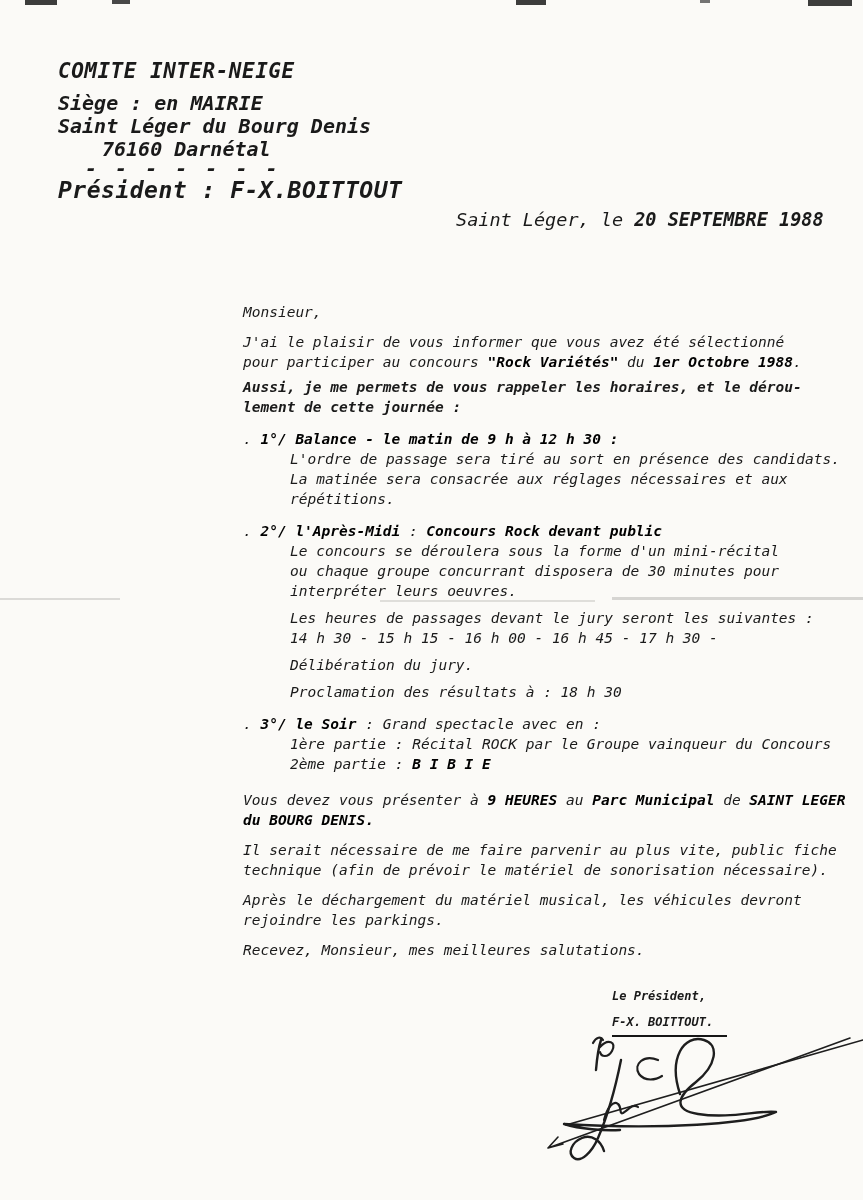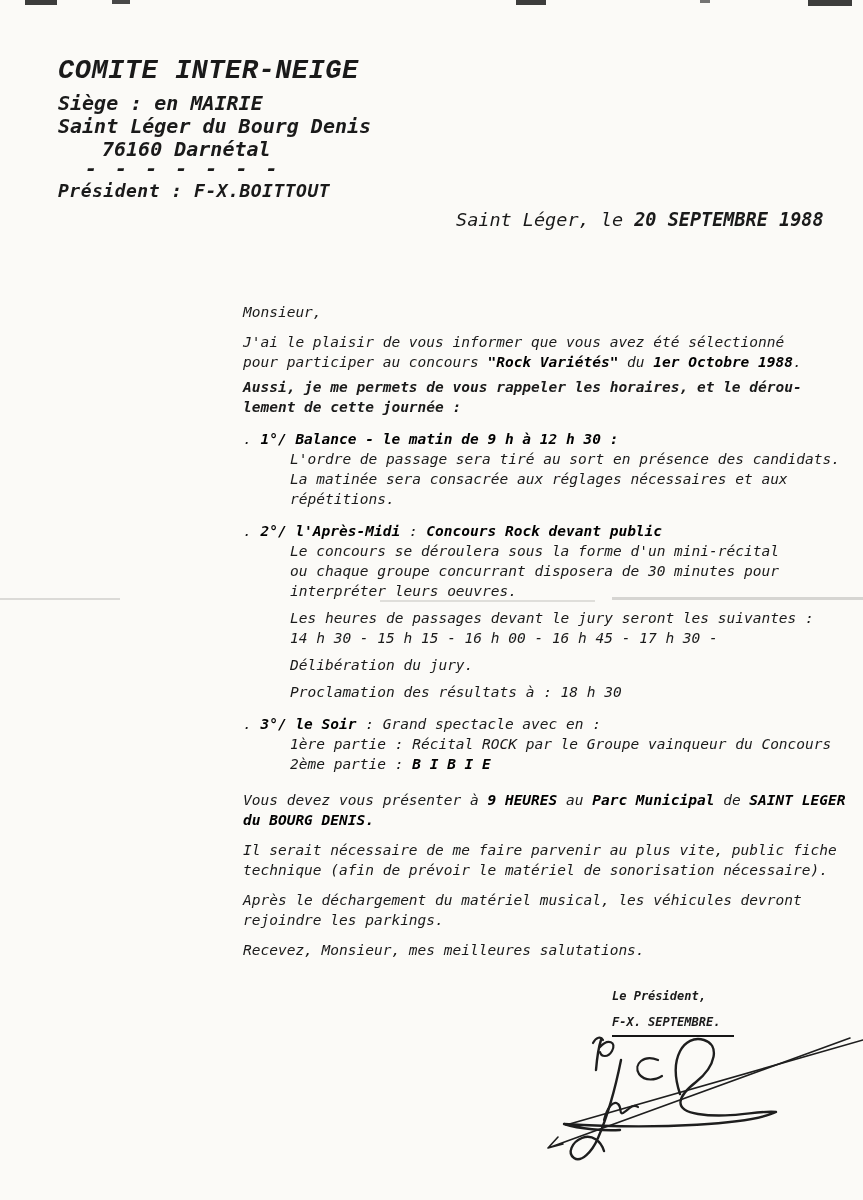--- a/index.html
+++ b/index.html
@@ -8,24 +8,24 @@
     width:863px;height:1200px;
     margin:0 auto;
     background:#fbfaf7;
     overflow:hidden;
     color:#1a1a1a;
     font-family:"DejaVu Sans Mono", monospace;
     font-style:italic;
   }
   
   .header{position:absolute;left:58px;top:60px;font-weight:700;font-size:20px;line-height:23px;}
-  .header .org{font-size:27px;letter-spacing:.5px;margin-bottom:9px;font-family:Liberation Mono, monospace;}
+  .header .org{font-size:21px;letter-spacing:.5px;margin-bottom:9px;}
   .header .addr-indent{padding-left:44px;}
   .header .sep{padding-left:27px;line-height:15px;letter-spacing:3px;font-weight:700;}
-  .header .president{margin-top:3px;font-size:18px;letter-spacing:.5px;}
+  .header .president{margin-top:3px;font-size:23px;letter-spacing:.5px;}
   
   .dateline{position:absolute;left:456px;top:209px;font-size:18.5px;white-space:nowrap;font-style:italic;}
   .dateline .b{font-weight:700;}
   
   .body{position:absolute;left:243px;top:302px;width:615px;font-size:14.5px;line-height:20px;}
   .block{margin-top:10px;}
   .block.first{margin-top:0;}
   .block.tight{margin-top:5px;font-weight:bold;}
   .block.lg{margin-top:16px;}
   .item-head{margin-top:12px;}
@@ -127,21 +127,21 @@
         <div class="line"><span class="seg">Après le déchargement du matériel musical, les véhicules devront</span></div>
         <div class="line"><span class="seg">rejoindre les parkings.</span></div>
       </div>
       <div class="block para">
         <div class="line"><span class="seg">Recevez, Monsieur, mes meilleures salutations.</span></div>
       </div>
     </div>
 
   <div class="sig">
     <div>Le Président,</div>
-    <div class="name">F-X. SEPTEMBRE.</div>
+    <div class="name">F-X. BOITTOUT.</div>
   </div>
 
   <svg class="sig-svg" viewBox="0 0 343 170">
 
     <path d="M 76,40 C 77,28 79,16 81,10" stroke-width="2.4"></path>
     <path d="M 73,13 C 76,7 81,6 83,10 M 80,17 C 88,8 97,12 92,21 C 88,28 81,27 80,22" stroke-width="2.2"></path>
 
     <path d="M 101,30 C 96,55 88,85 78,108 C 72,122 61,133 54,128 C 47,123 52,112 62,108 C 72,104 81,111 84,121" stroke-width="2.4"></path>
     <path d="M 84,90 C 87,78 93,70 98,74 C 102,77 99,85 103,83 C 108,80 113,73 118,77" stroke-width="2.2"></path>
 

